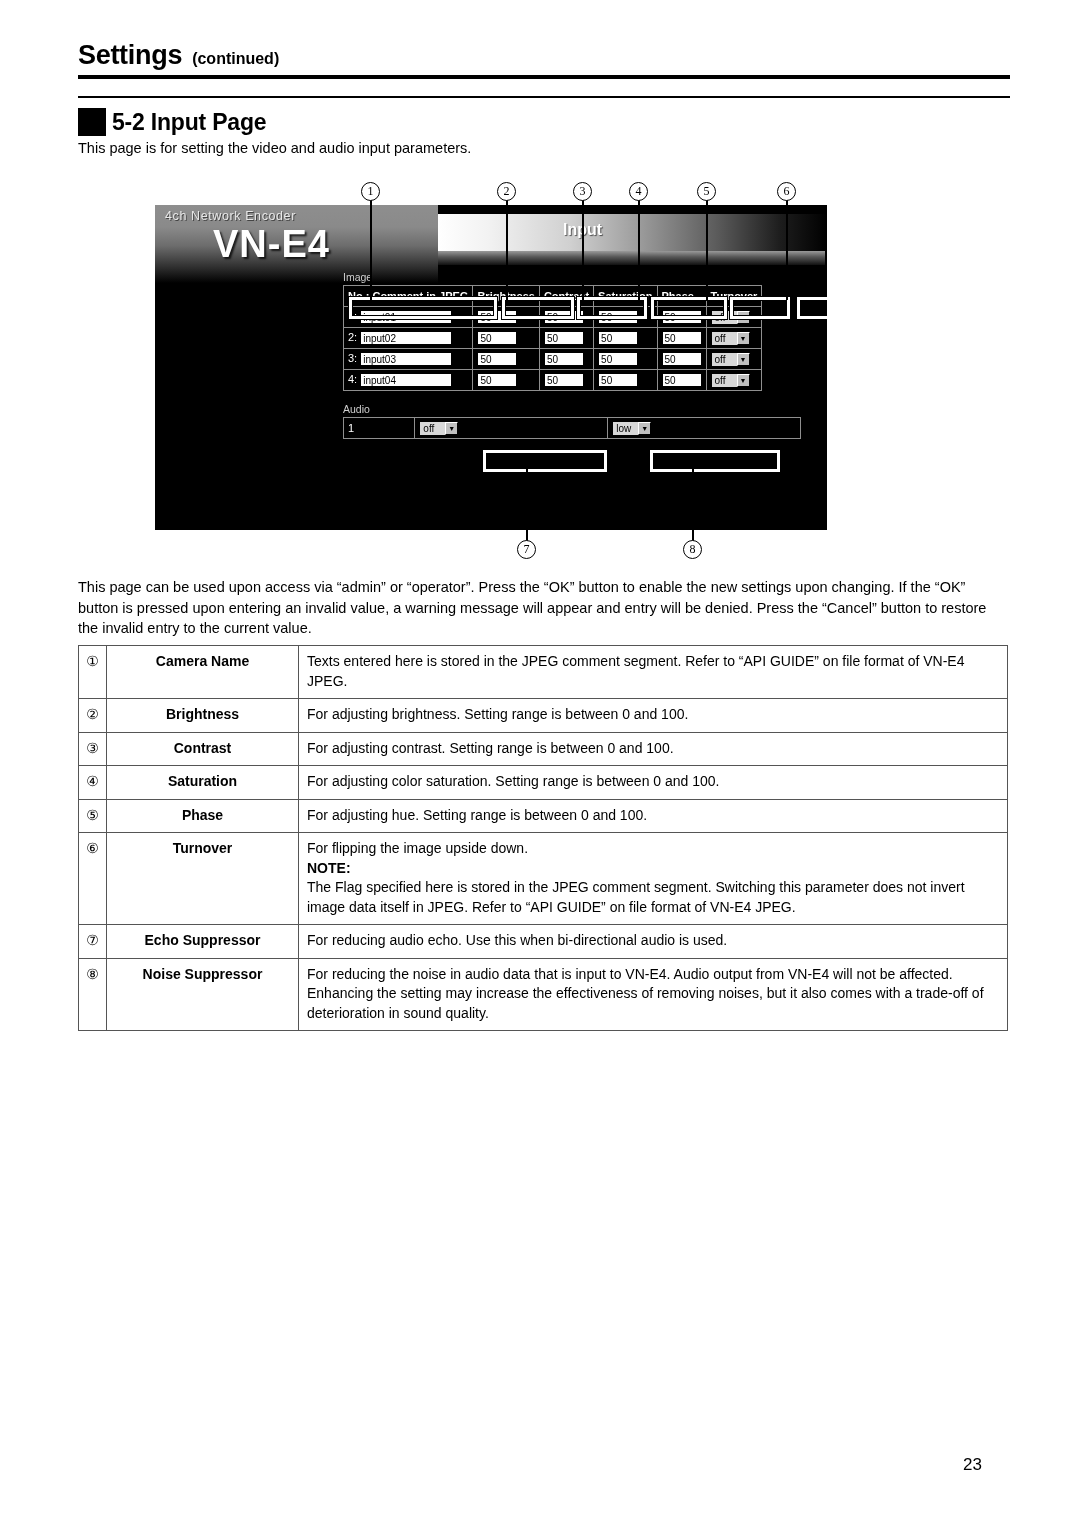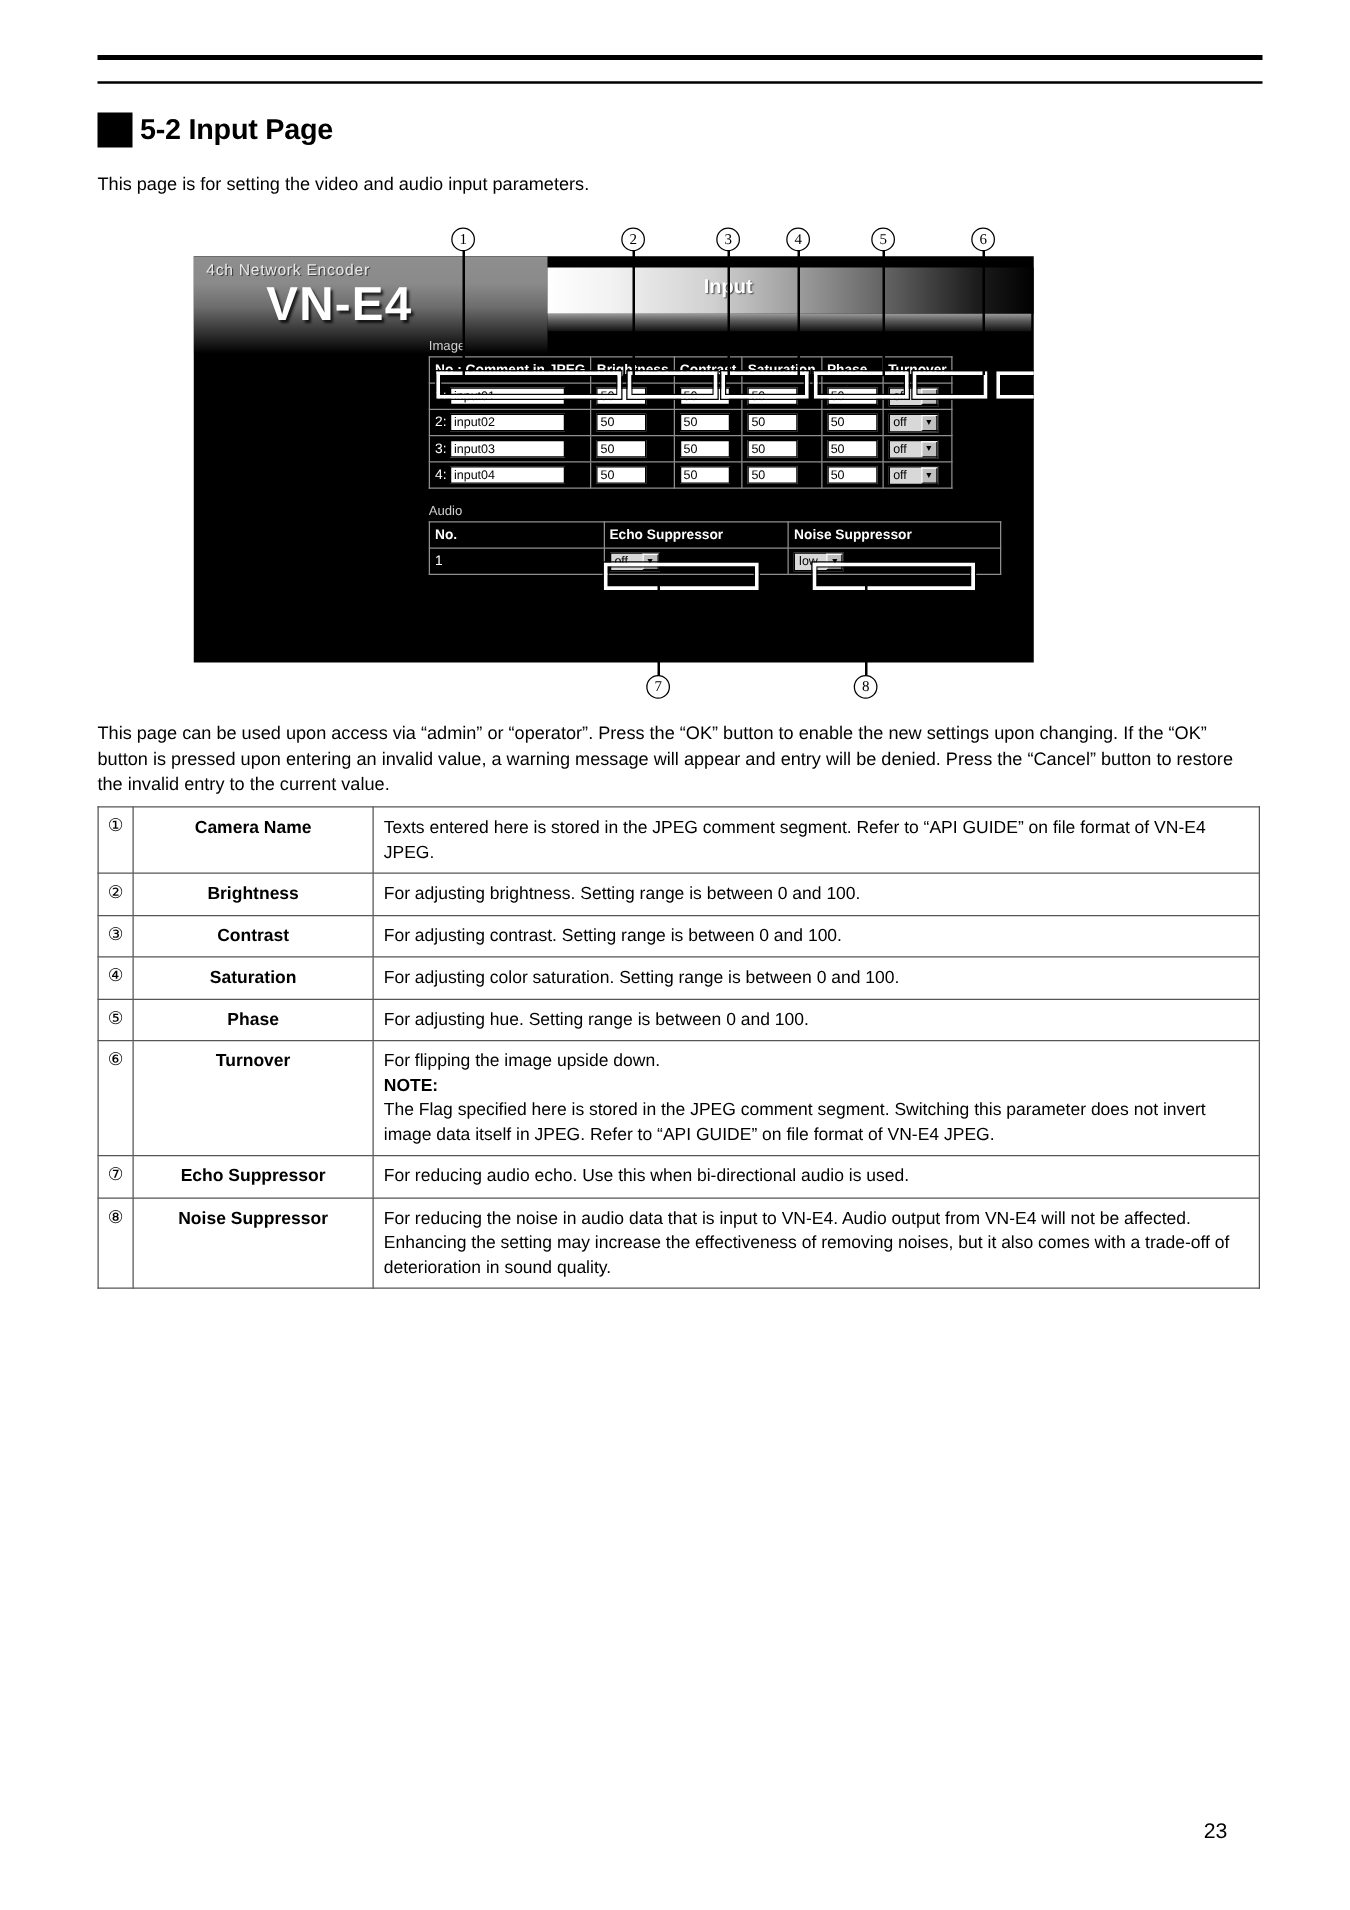--- a/index.html
+++ b/index.html
@@ -14,21 +14,21 @@
   }
 
   
   .page-head { position:absolute; left:78px; top:40px; width:932px; }
   .page-head .title-row { display:flex; align-items:baseline; gap:10px; }
   .page-head .h1 { font-size:27px; font-weight:bold; letter-spacing:-0.3px; }
   .page-head .h1sub { font-size:16px; font-weight:bold; }
   .rule-thick { height:4px; background:#000; margin-top:4px; }
   .rule-thin  { height:2px; background:#000; margin-top:17px; }
 
-  .sec-title-row{ position:absolute; left:78px; top:90px; display:flex; }
+  .sec-title-row{ position:absolute; left:78px; top:108px; display:flex; align-items:center; }
   .sec-square { width:28px; height:28px; background:#000; margin-right:6px; }
   .sec-title  { font-size:23px; font-weight:bold; letter-spacing:-0.2px; }
 
   .lead { position:absolute; left:78px; top:140px; font-size:14.5px; }
 
   
   .shot-wrap { position:absolute; left:155px; top:205px; width:672px; height:325px;padding-left:47px; }
   .shot { position:absolute; inset:0; background:#000; overflow:hidden; }
 
   .shot-logo {
@@ -122,20 +122,24 @@
   .desc td.num { width:28px; text-align:center; font-family:"Liberation Serif",serif; font-size:14px; padding-left:0; padding-right:0;}
   .desc td.name { width:192px; font-weight:bold;text-align:center; }
   .desc .note-h { font-weight:bold; }
 
   .pageno { position:absolute; left:963px; top:1455px; font-size:17px;text-align:center; }
 </style>
 </head>
 <body>
 
 <div class="page-head">
+  <div class="title-row">
+    <span class="h1">Settings</span>
+    <span class="h1sub">(continued)</span>
+  </div>
   <div class="rule-thick"></div>
   <div class="rule-thin"></div>
 </div>
 
 <div class="sec-title-row">
   <div class="sec-square"></div>
   <div class="sec-title">5-2 Input Page</div>
 </div>
 
 <div class="lead">This page is for setting the video and audio input parameters.</div>
@@ -217,25 +221,20 @@
                   <span class="arw">▼</span>
                 </span></td>
         </tr>
       </tbody>
         </table>
 
       <div class="lbl-small" style="margin-top:12px">Audio</div>
 
       <table class="dev" style="margin-top:2px; width:458px;">
         <tbody>
-            <tr>
-          <th style="width:140px">No.</th>
-          <th style="width:148px">Echo Suppressor</th>
-          <th style="width:170px">Noise Suppressor</th>
-        </tr>
         <tr>
           <td><span class="rownum">1</span></td>
           <td><span class="selfield">
                   <span class="cap">off</span>
                   <span class="arw">▼</span>
                 </span></td>
           <td><span class="selfield">
                   <span class="cap">low</span>
                   <span class="arw">▼</span>
                 </span></td>

